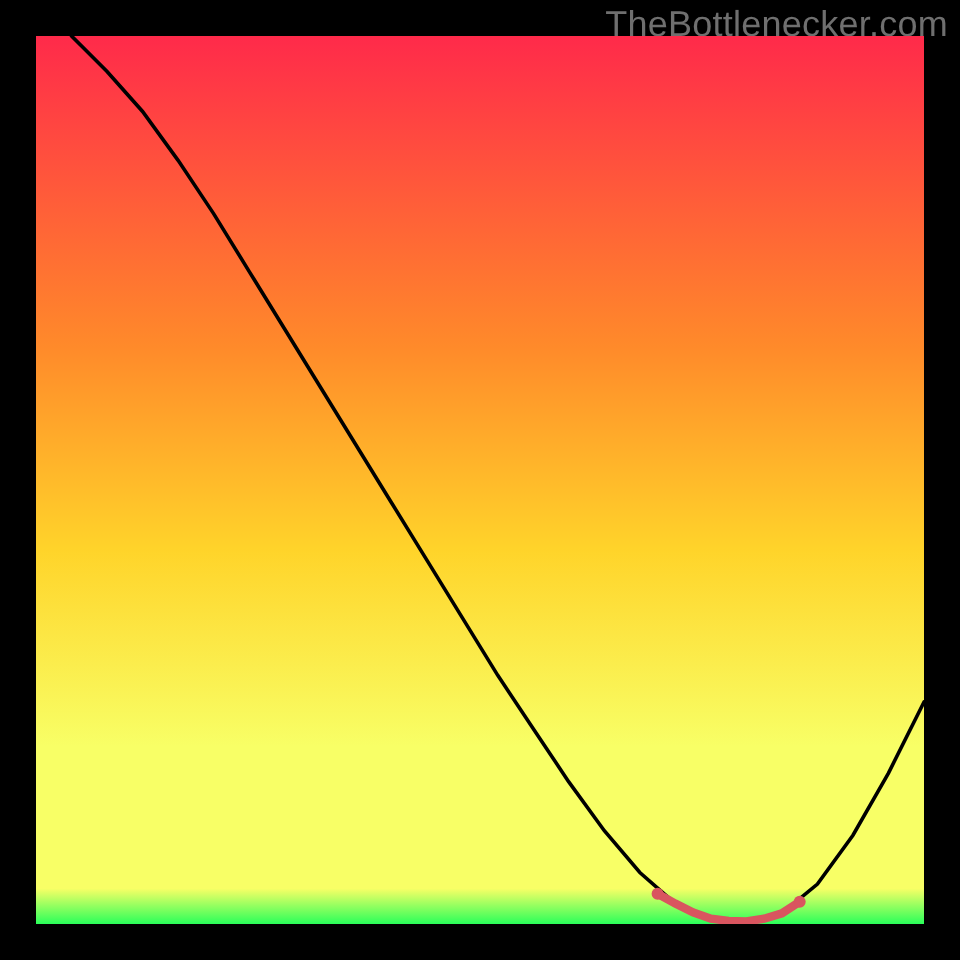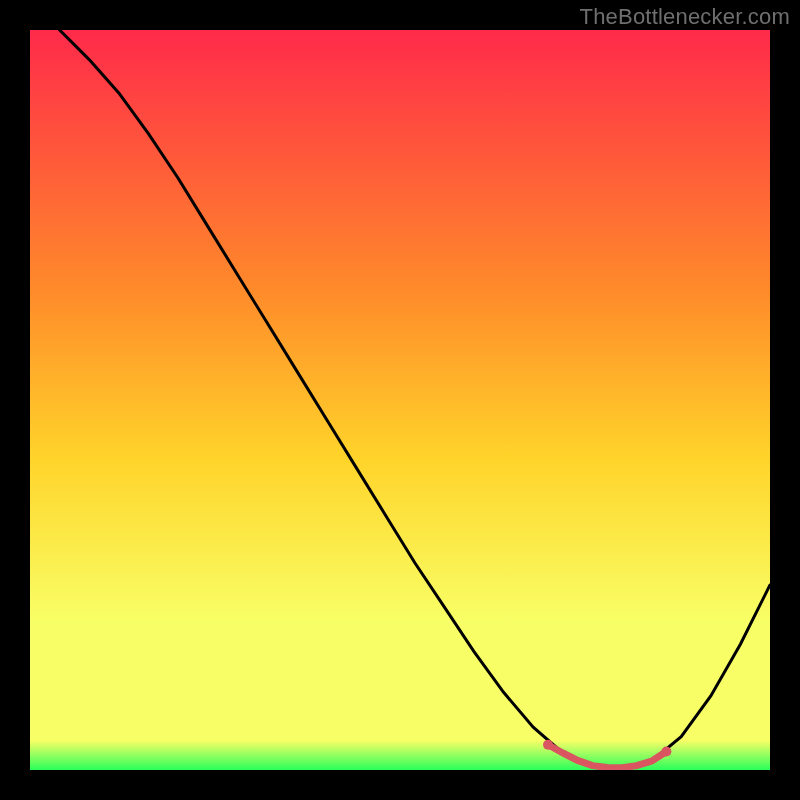--- a/index.html
+++ b/index.html
@@ -14,21 +14,21 @@
     position: relative;
     width: 800px;
     height: 800px;
     background: #000;
   }
   .attribution {
     position: absolute;
     top: 4px;
     right: 10px;
     color: #6f6f6f;
-    font-size: 22px;
+    font-size: 30px;
     font-weight: 400;
     letter-spacing: 0.2px;
   }
   .plot {
     position: absolute;
     left: 30px;
     top: 30px;
     width: 740px;
     height: 740px;
   }

